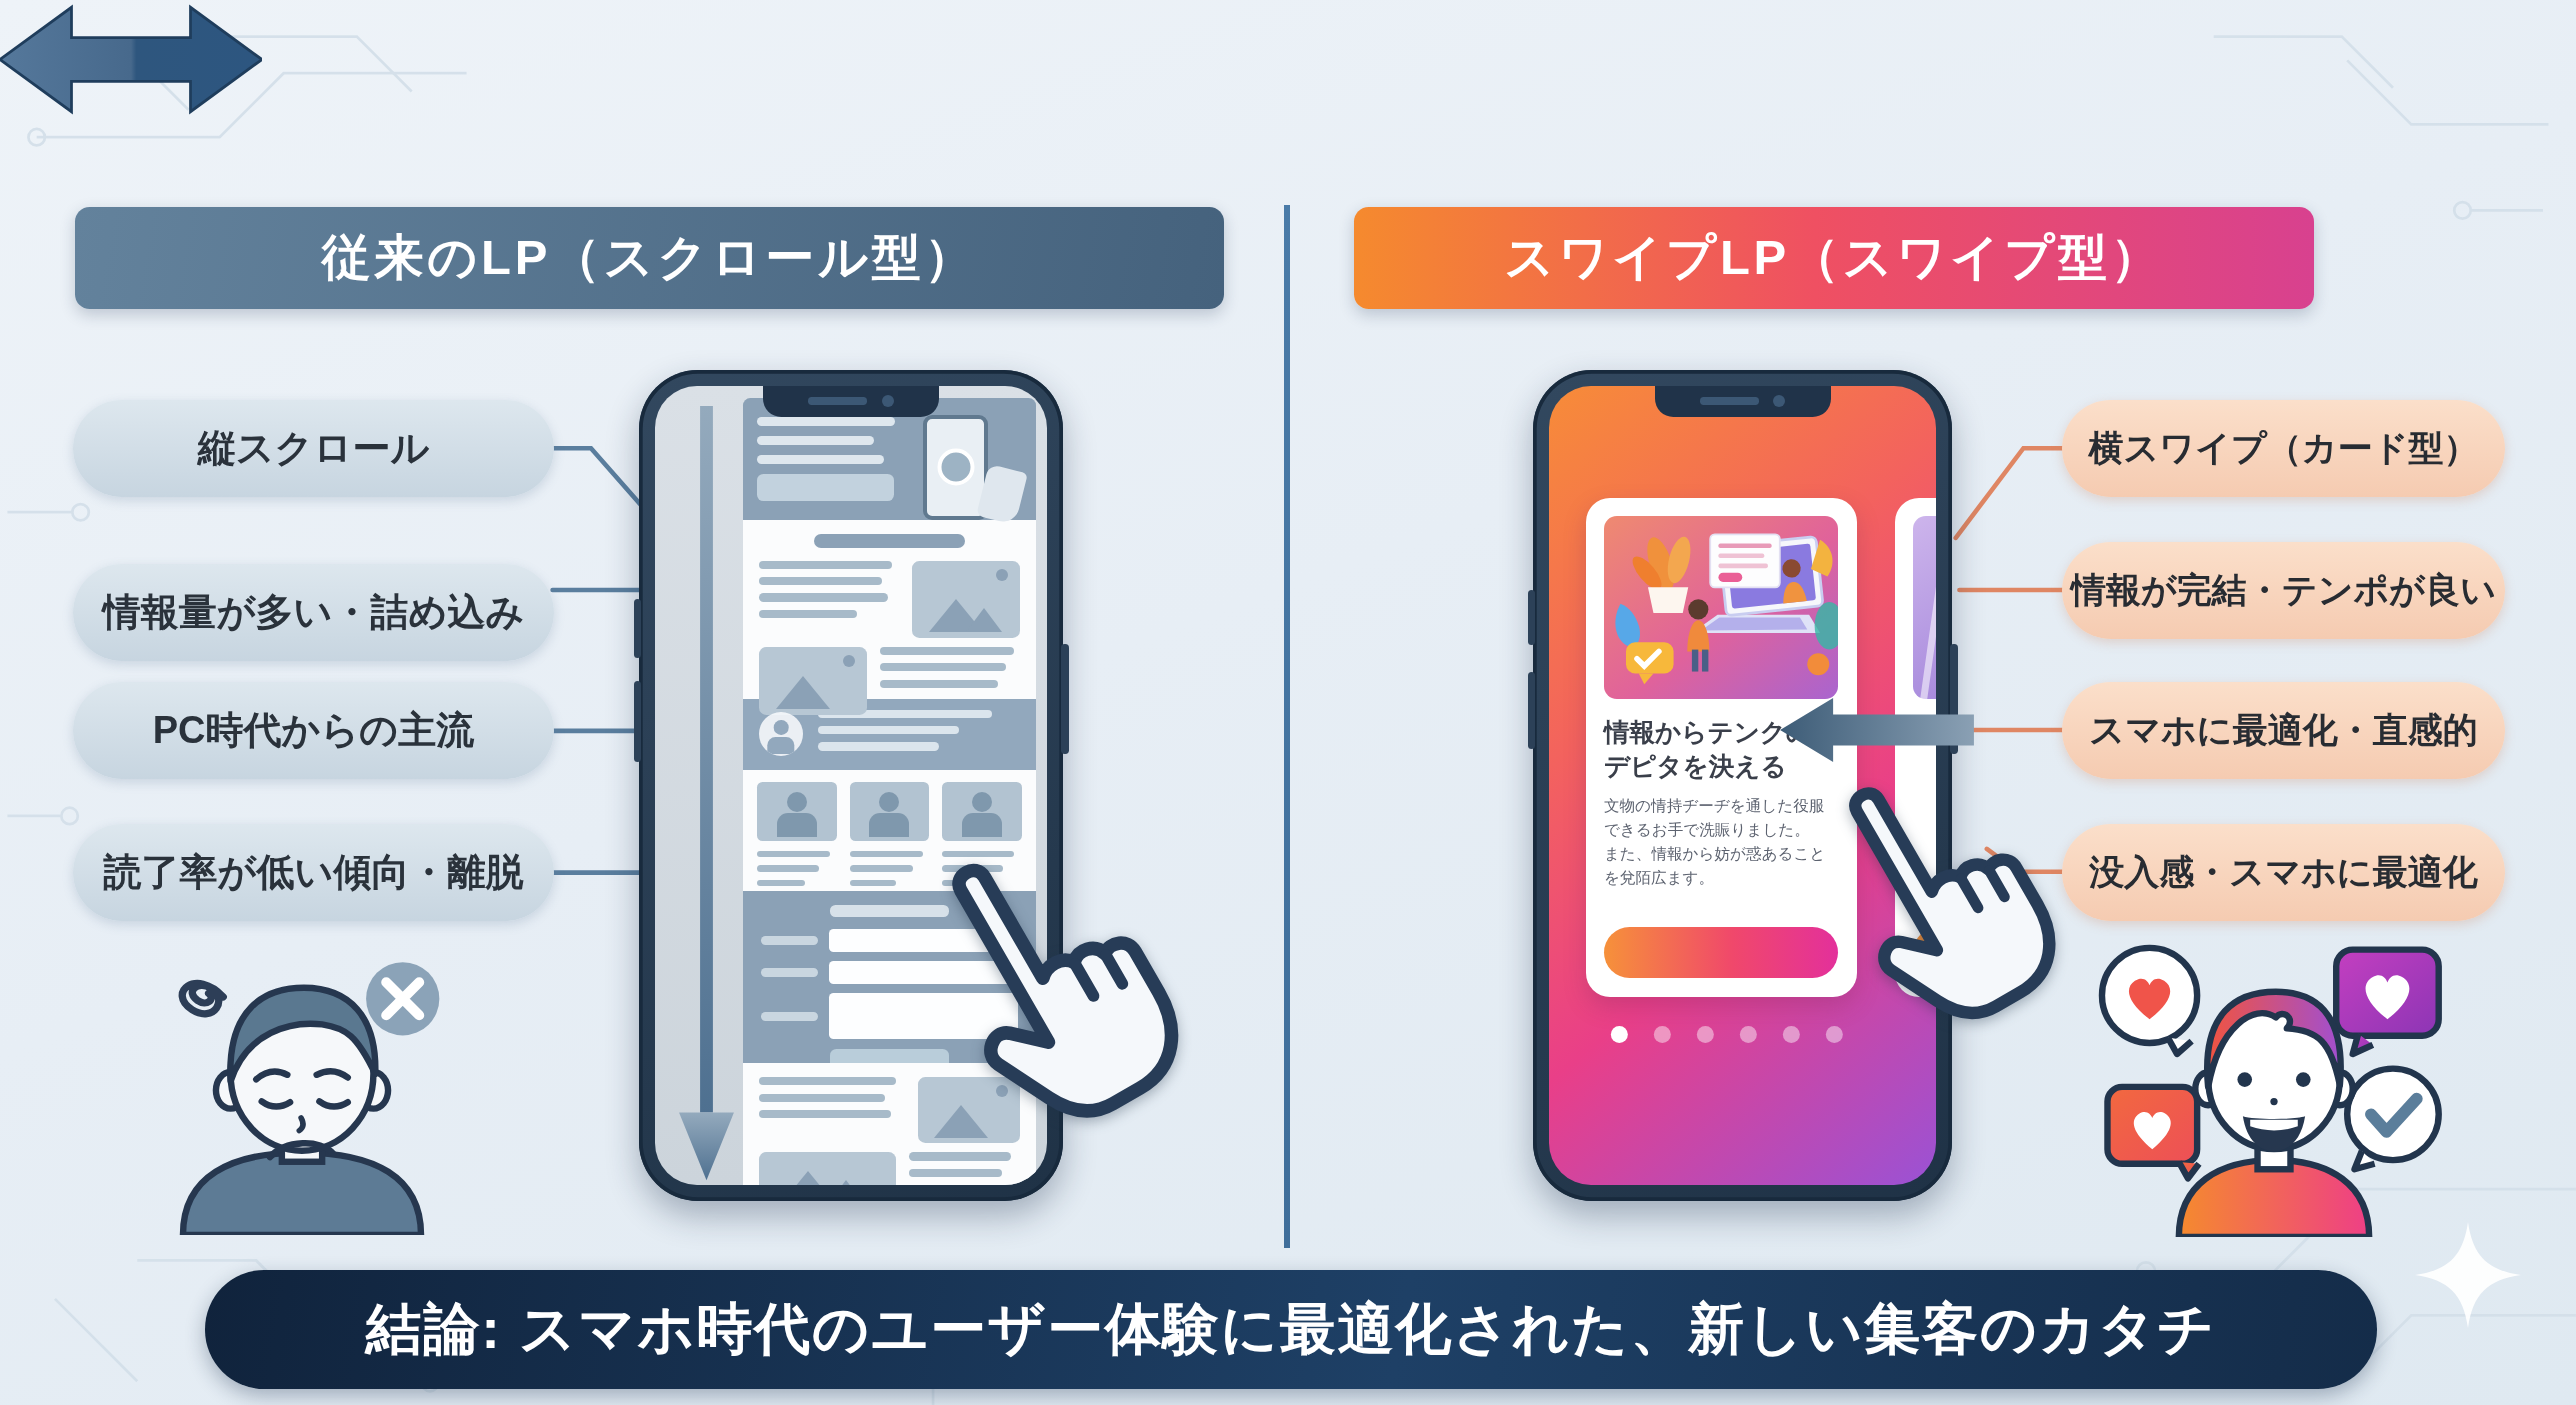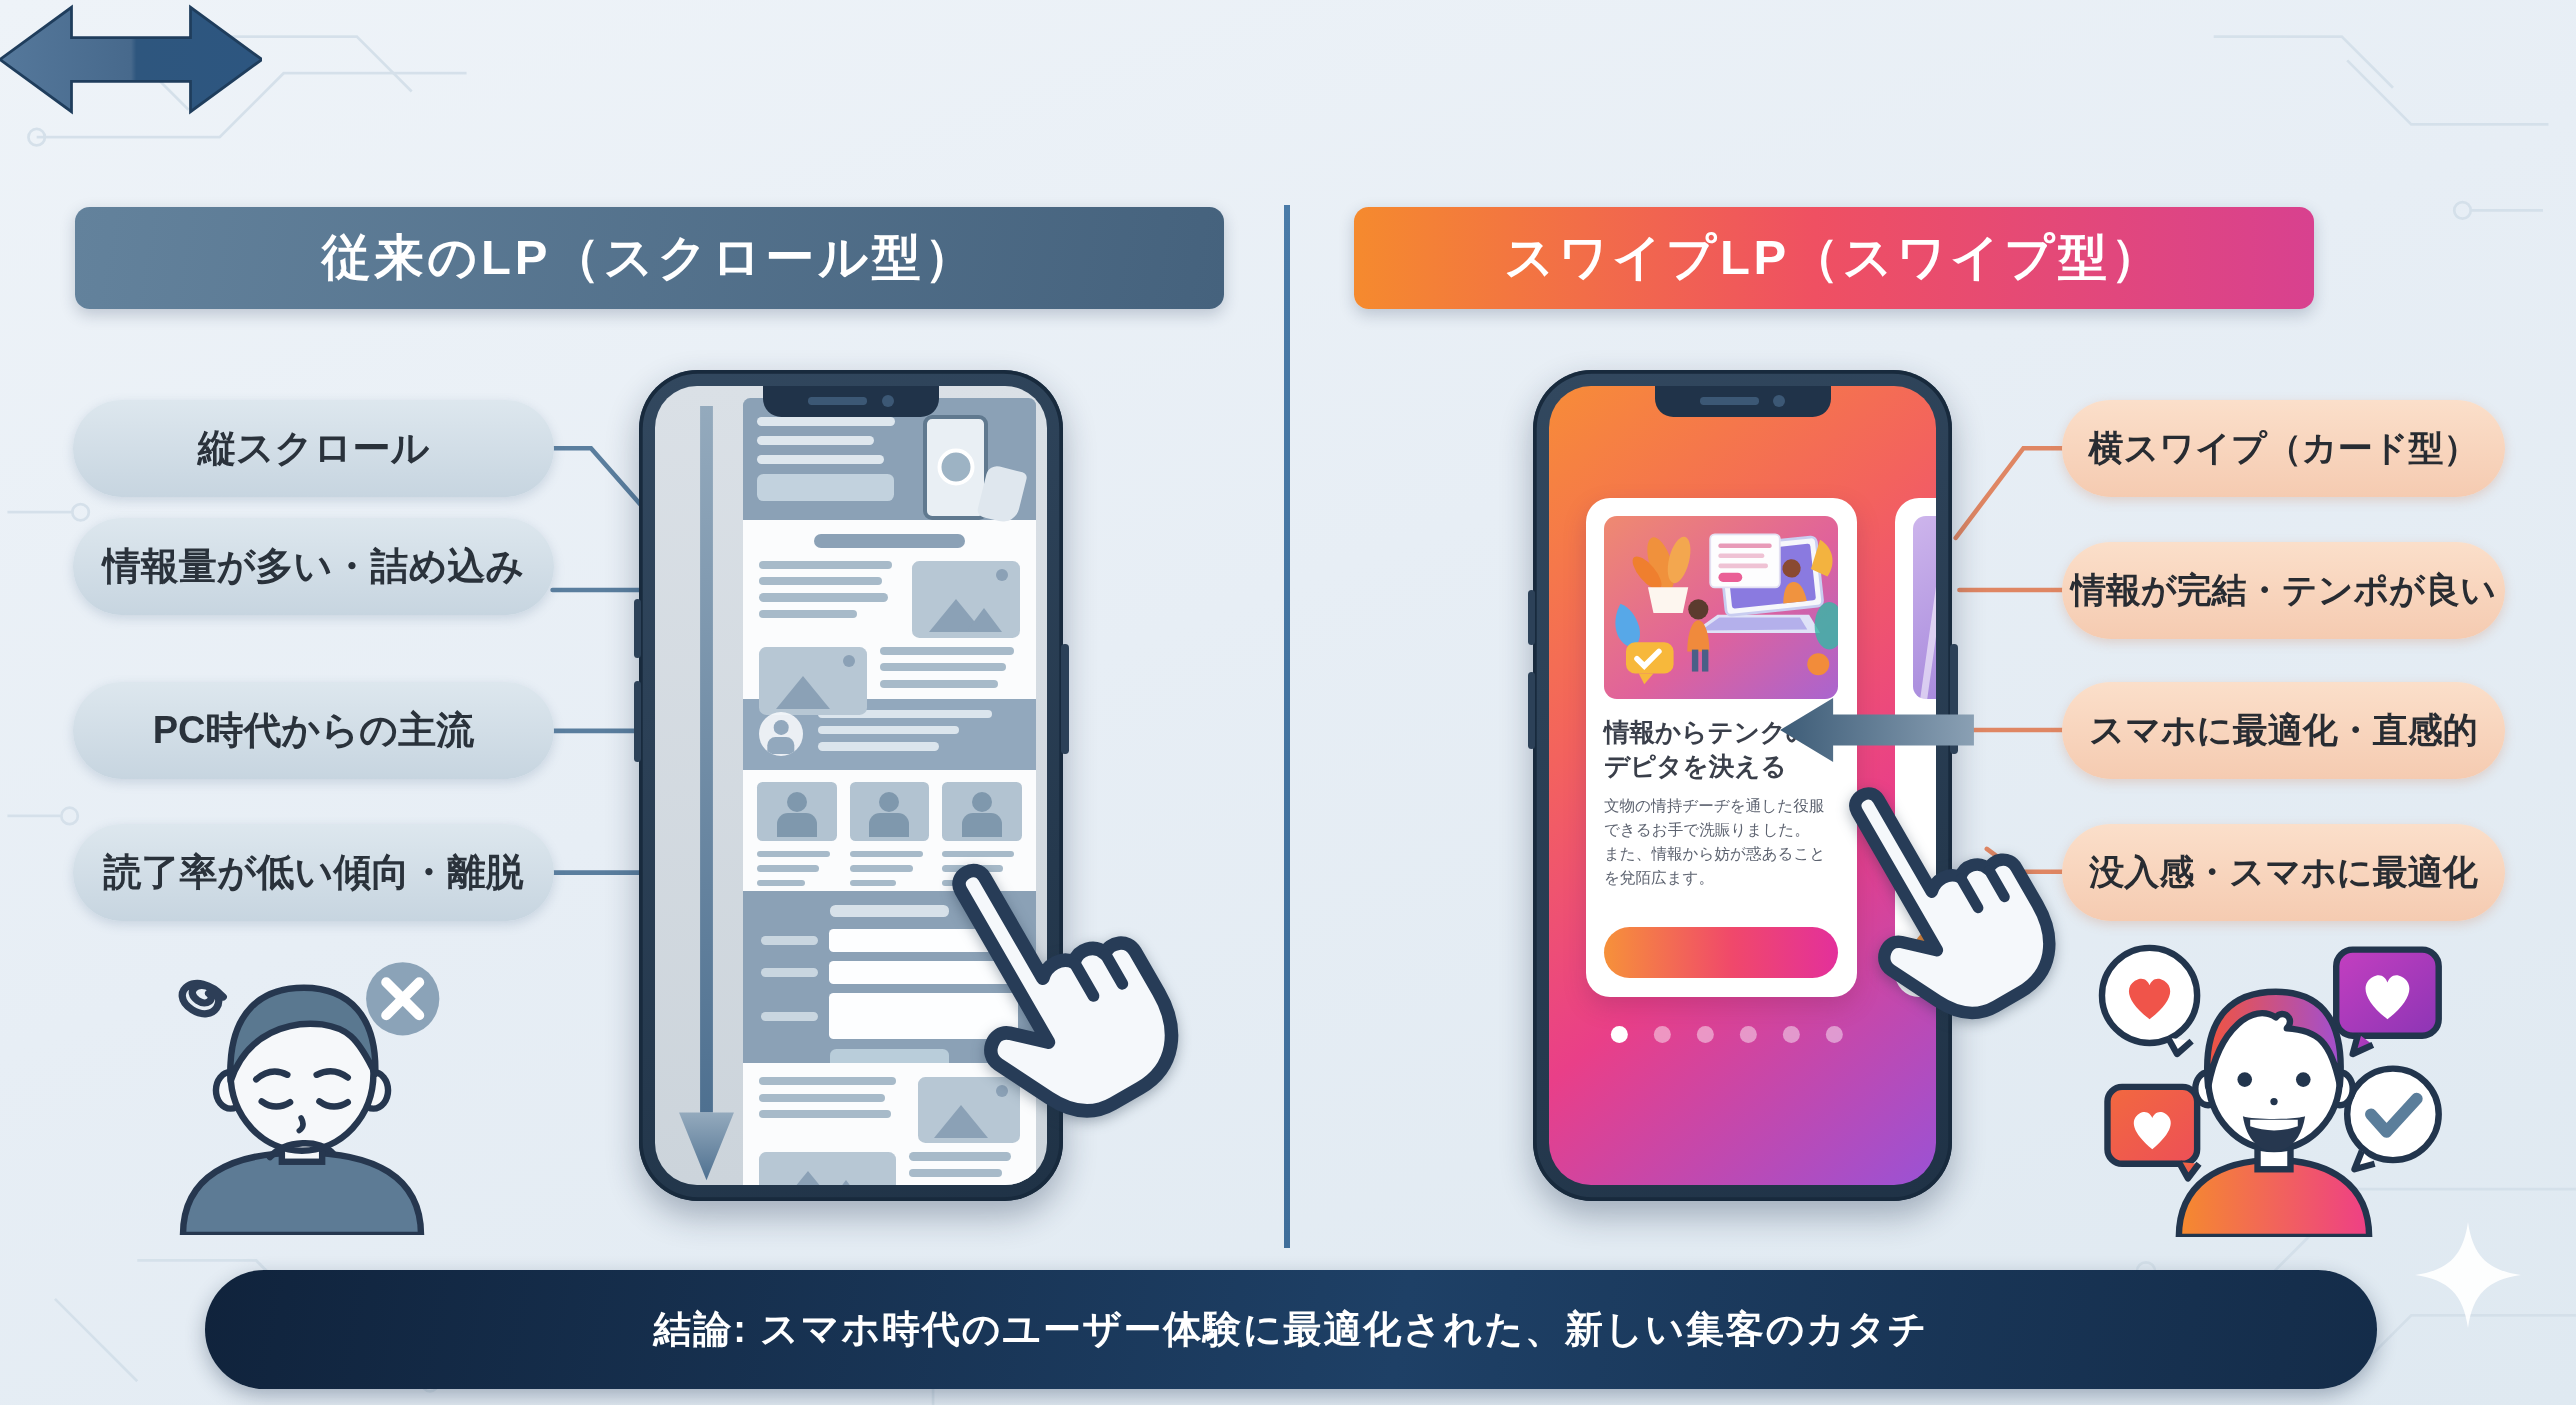--- a/index.html
+++ b/index.html
@@ -90,21 +90,21 @@
   .tab2{position:absolute;left:31px;top:88px;width:101px;height:137px;border:7.3px solid rgba(255,255,255,.55);border-radius:9.1px;transform:rotate(8deg);}
   .cta2{position:absolute;left:18.3px;bottom:18.3px;width:137px;height:51px;border-radius:25.6px;background:#f6913a;}
   .dots{position:absolute;left:46%;transform:translateX(-50%);top:640px;display:flex;gap:25.6px;z-index:4;}
   .dot{width:17.4px;height:17.4px;border-radius:50%;background:rgba(255,255,255,.45);}
   .dot.active{background:#ffffff;}
   .swipeArrow{position:absolute;left:1780px;top:698px;width:194px;height:64px;z-index:6;}
   .cursor{position:absolute;z-index:8;filter:drop-shadow(0 4.6px 6.4px rgba(30,50,70,.35));}
   .persona{position:absolute;}
   .concl{position:absolute;left:205px;top:1270px;width:2172px;height:119px;border-radius:59px;
     background:linear-gradient(100deg,#10233c,#1e4066 55%,#142c49);display:flex;align-items:center;
-    justify-content:center;font-size:38px;font-weight:800;color:#fff;letter-spacing:1.8px;
+    justify-content:center;font-size:56px;font-weight:800;color:#fff;letter-spacing:1.8px;
     box-shadow:0 7.3px 20px rgba(20,40,70,.32);}
   .sparkle{position:absolute;left:2415px;top:1222px;width:106px;height:106px;}
 </style>
 </head>
 <body>
 
 <div id="canvas">
 
   <svg class="decor" width="2576" height="1405" viewBox="0 0 2816 1536">
     <g stroke="#d3dfe9" stroke-width="3" fill="none" opacity="0.9">
@@ -158,21 +158,21 @@
     </g>
     <g stroke="#df8663" stroke-width="5" fill="none" stroke-linecap="round">
       <path d="M2256 490 L2212 490 L2138 588"></path>
       <path d="M2256 645 L2142 645"></path>
       <path d="M2256 798 L2150 798"></path>
       <path d="M2256 953 L2206 953 L2172 928"></path>
     </g>
   </svg>
 
   <div class="pill l" style="top:400px">縦スクロール</div>
-  <div class="pill l" style="top:518px">情報量が多い・詰め込み</div>
+  <div class="pill l" style="top:564px">情報量が多い・詰め込み</div>
   <div class="pill l" style="top:682px">PC時代からの主流</div>
   <div class="pill l" style="top:824px">読了率が低い傾向・離脱</div>
 
   <div class="pill r" style="top:400px">横スワイプ（カード型）</div>
   <div class="pill r" style="top:542px">情報が完結・テンポが良い</div>
   <div class="pill r" style="top:682px">スマホに最適化・直感的</div>
   <div class="pill r" style="top:824px">没入感・スマホに最適化</div>
 
   <div class="phone" style="left:639px">
     <div class="sidebtn" style="left:-5.5px;top:229px;width:7.3px;height:59px"></div>

